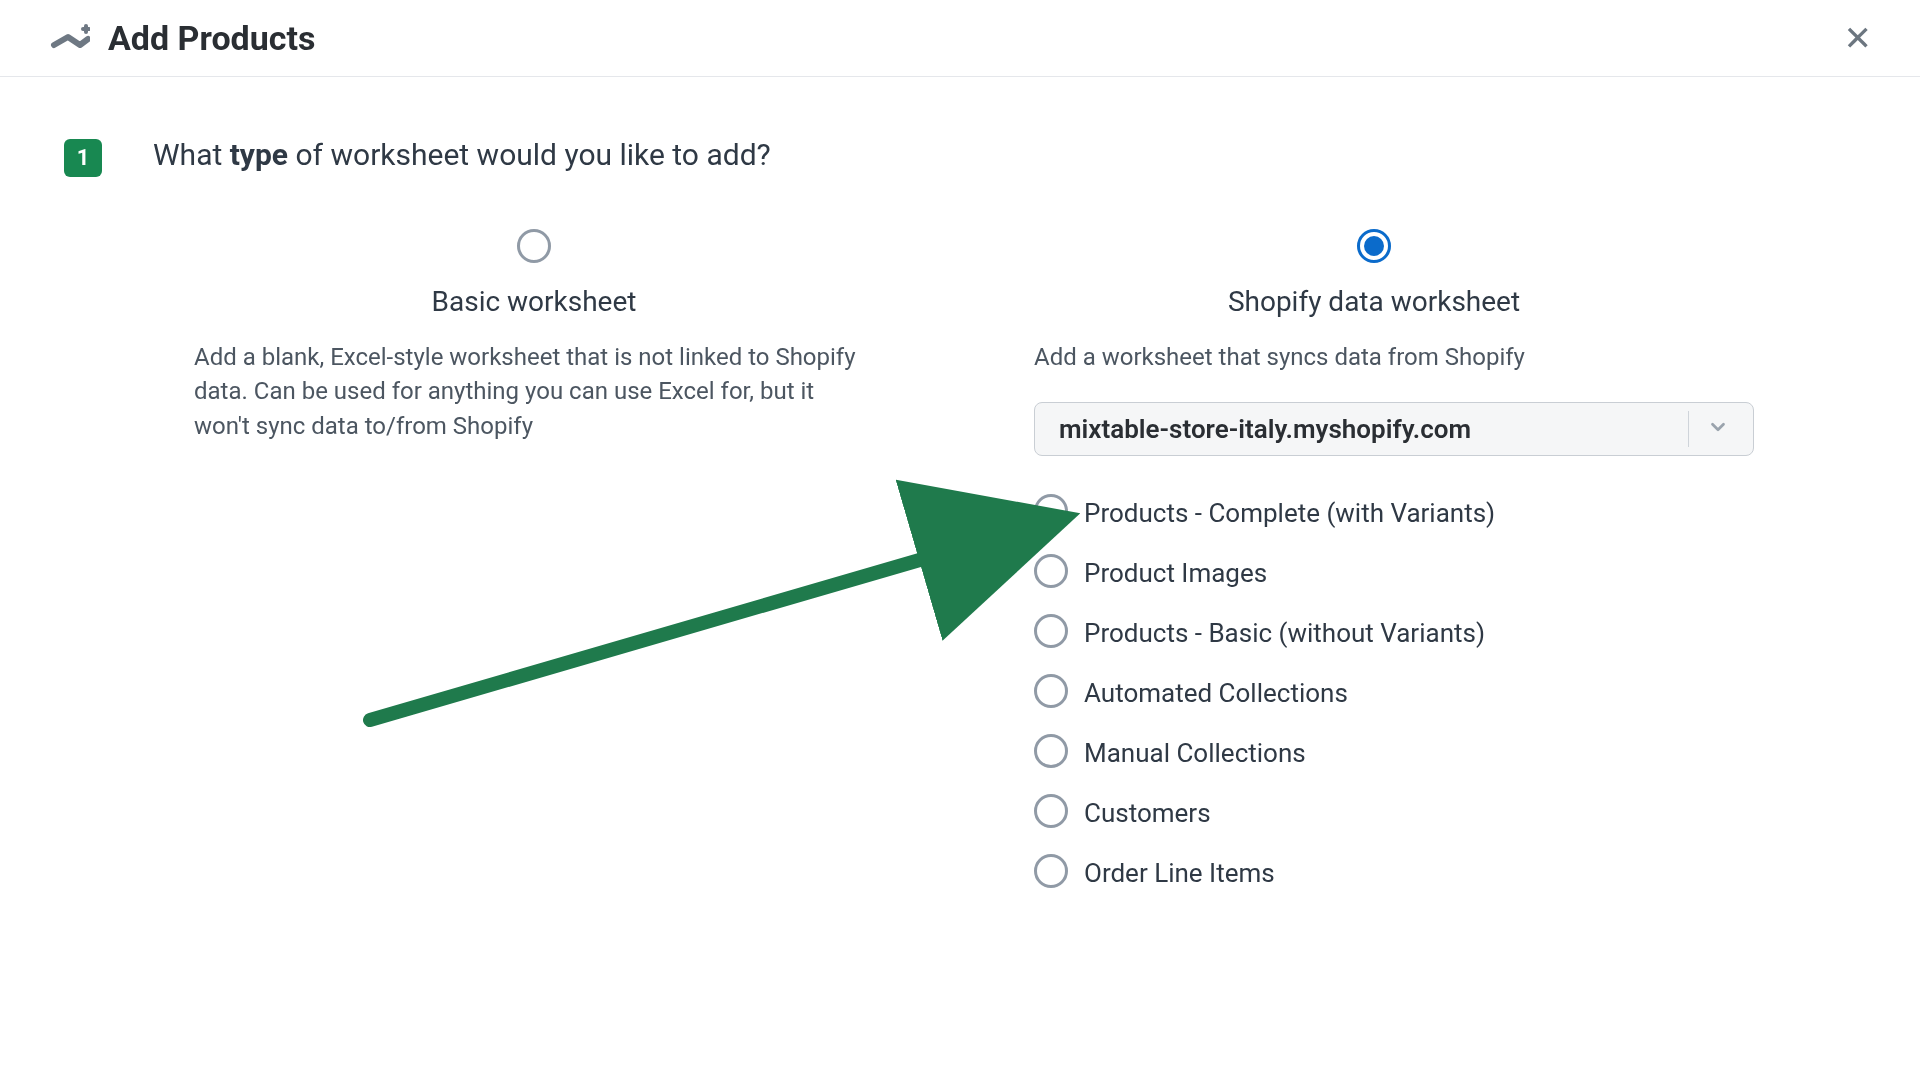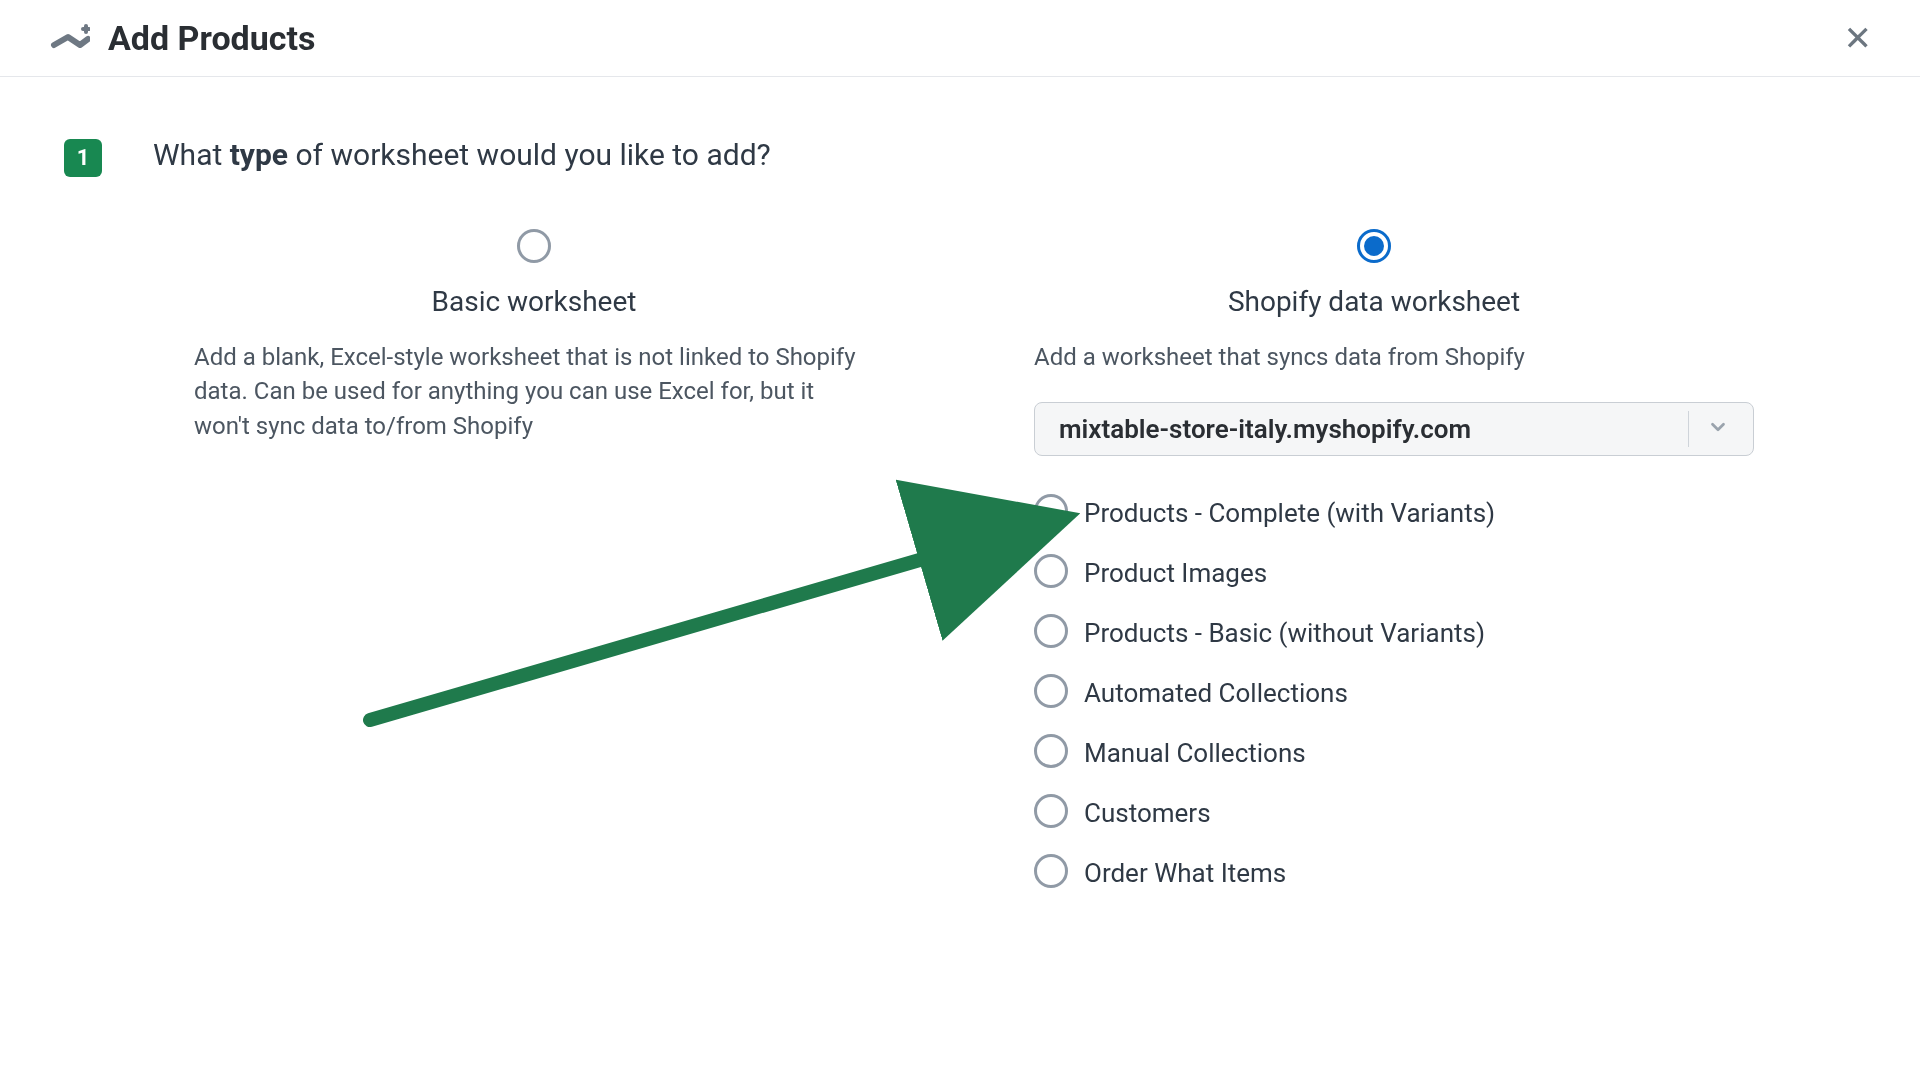--- a/index.html
+++ b/index.html
@@ -236,21 +236,21 @@
         <div class="opt">
           <span class="radio"></span>
           <span class="opt-label">Manual Collections</span>
         </div>
         <div class="opt">
           <span class="radio"></span>
           <span class="opt-label">Customers</span>
         </div>
         <div class="opt">
           <span class="radio"></span>
-          <span class="opt-label">Order What Items</span>
+          <span class="opt-label">Order Line Items</span>
         </div>
       </div>
     </div>
   </div>
 </div>
 
 <svg class="arrow-overlay" width="1920" height="1080">
   <defs>
     <marker id="arrowhead" markerWidth="12" markerHeight="12" refX="9" refY="6" orient="auto">
       <path d="M0,0 L12,6 L0,12 Z" fill="#1f7a4c"></path>

